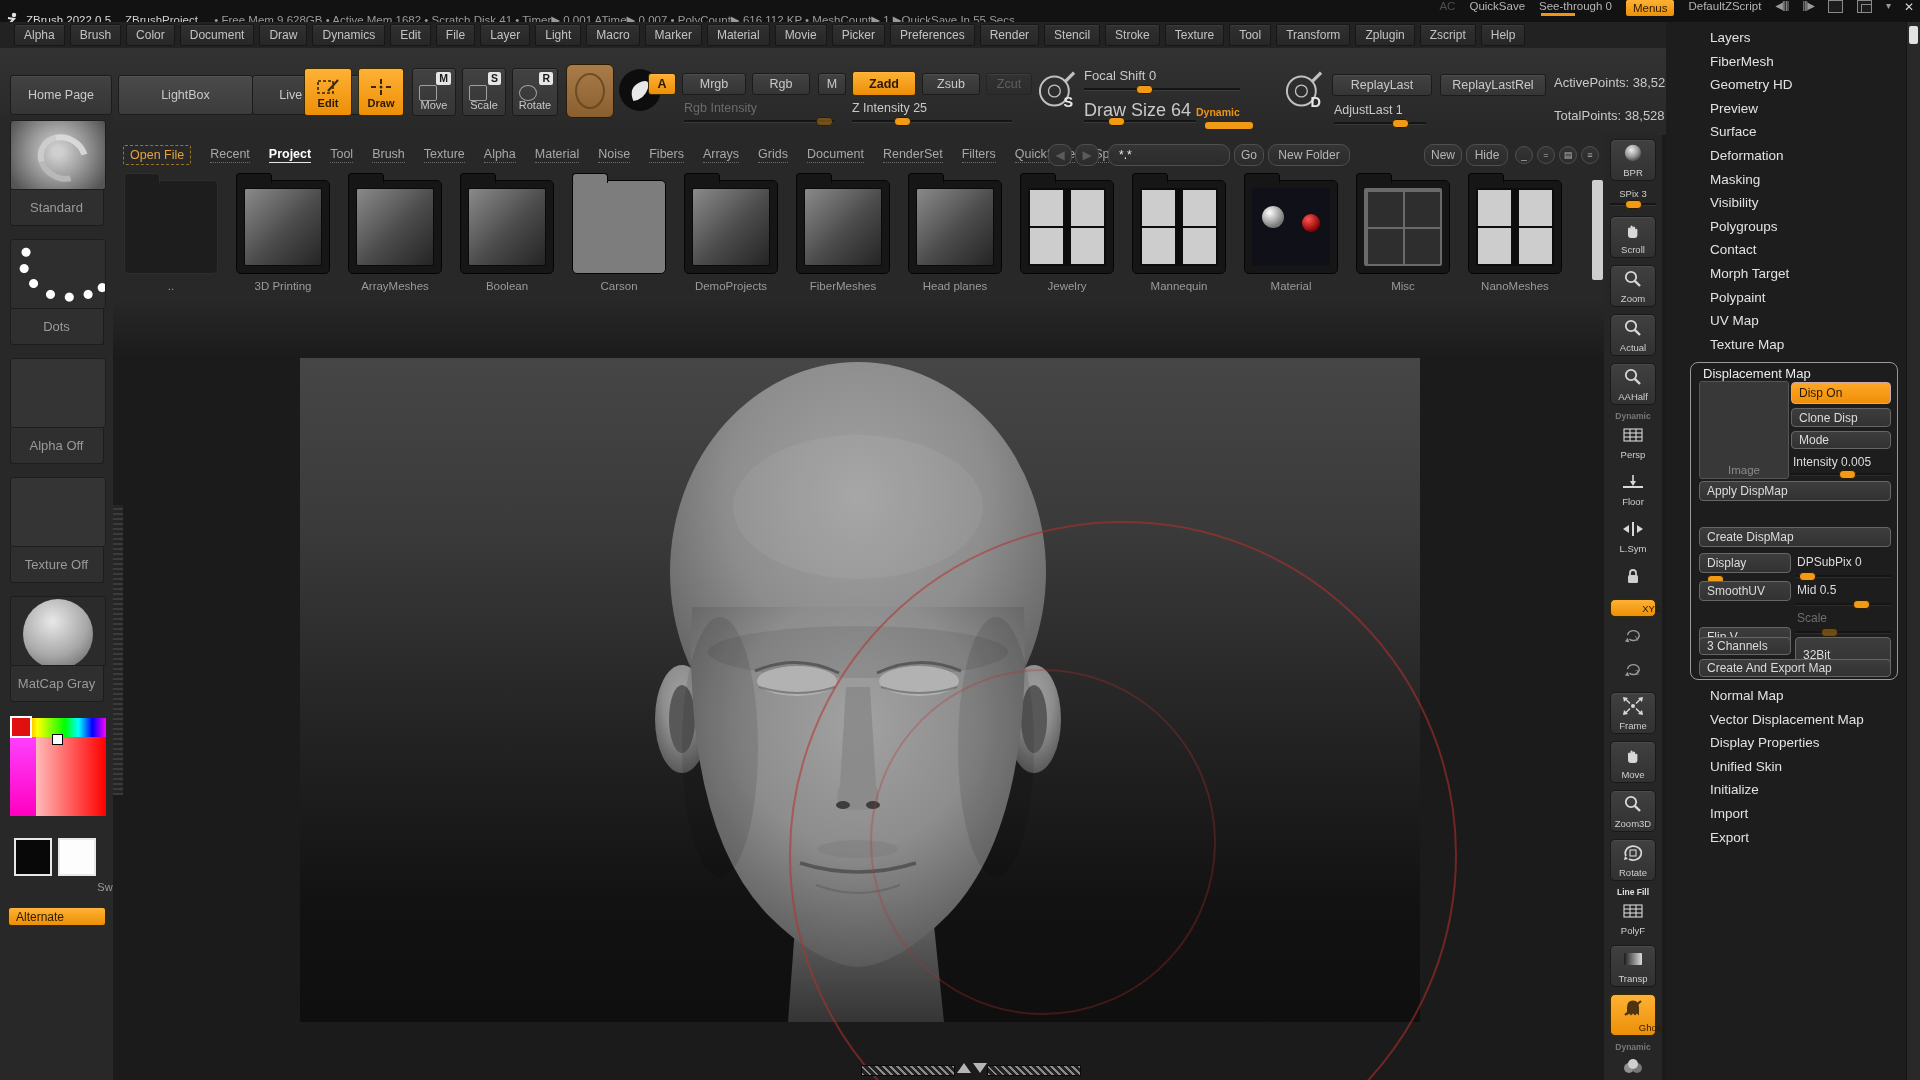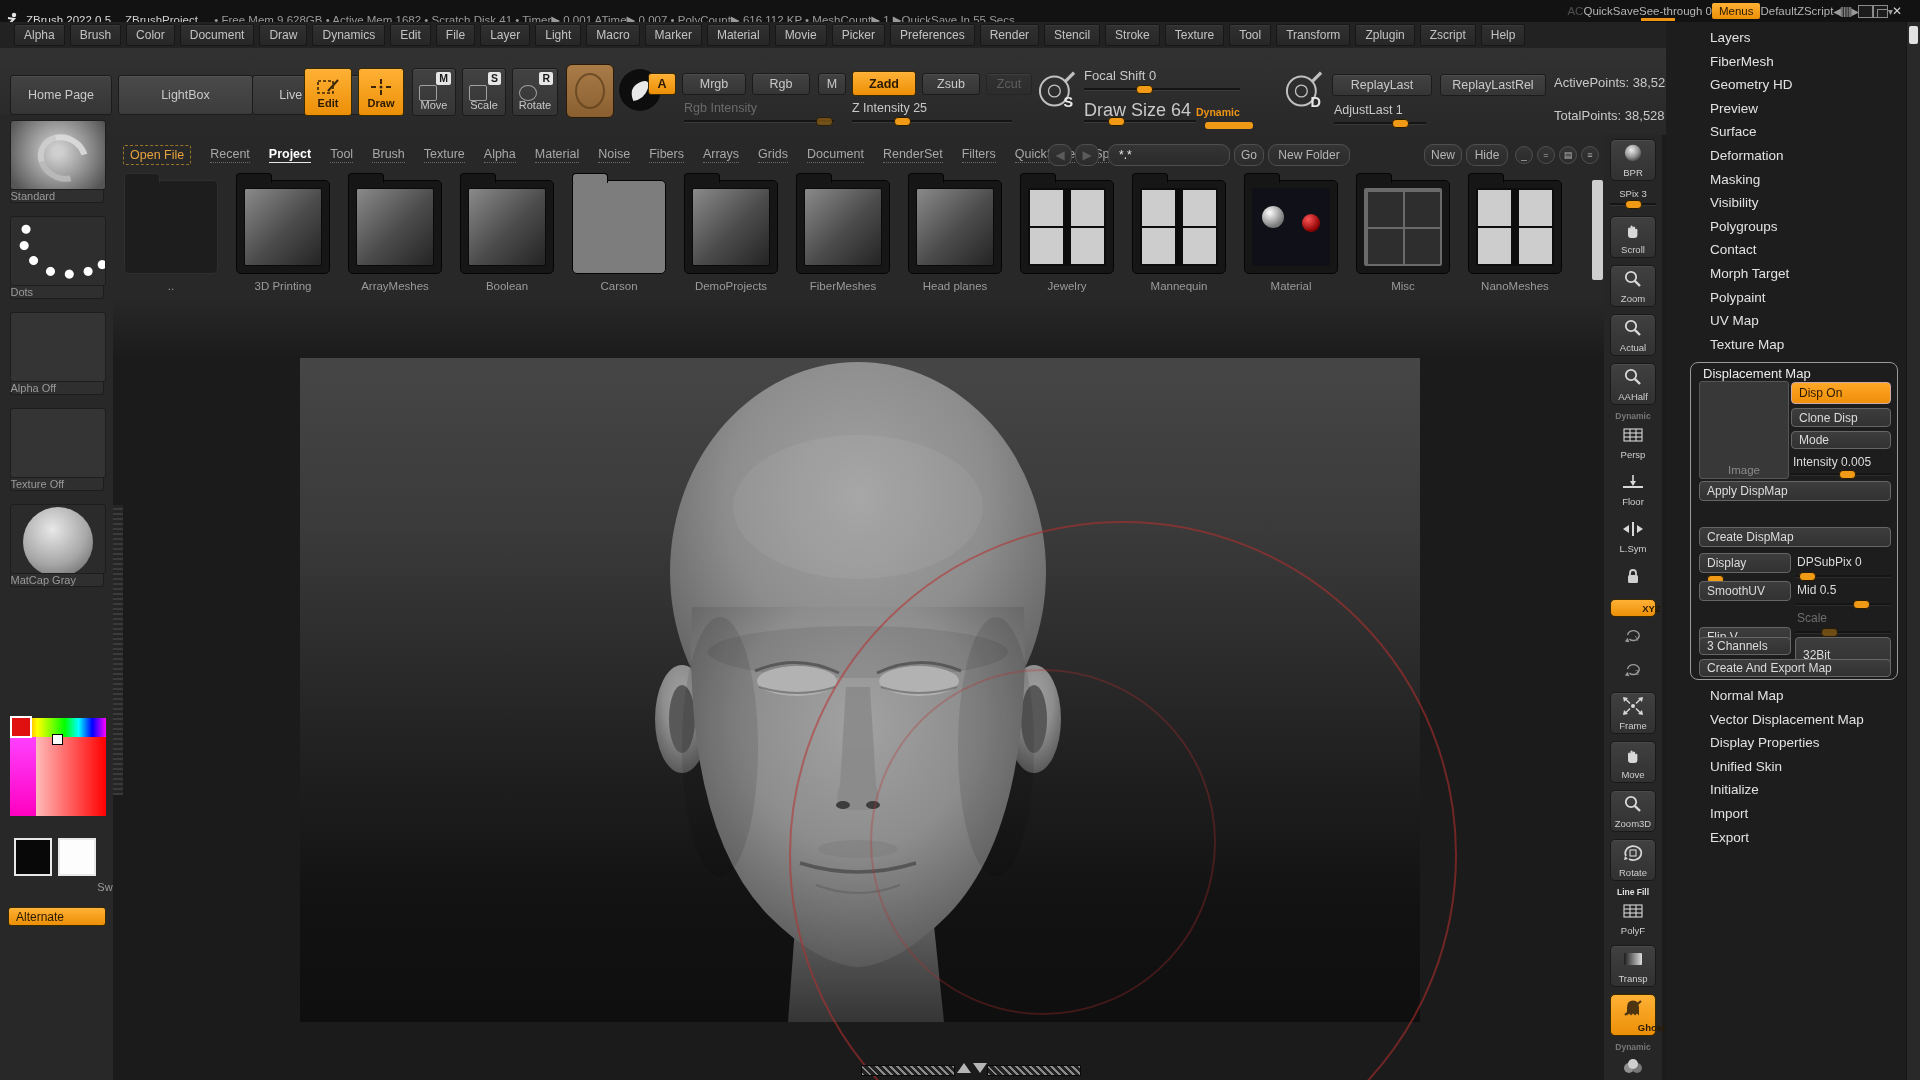--- a/index.html
+++ b/index.html
@@ -5,21 +5,21 @@
   html,body{margin:0;padding:0;}
   body{width:1920px;height:1080px;position:relative;overflow:hidden;background:#1b1b1b;
        font-family:"Liberation Sans","DejaVu Sans",sans-serif;color:#c9c9c9;-webkit-font-smoothing:antialiased;}
   .abs{position:absolute;}
   
   #titlebar{left:0;top:0;width:1920px;height:40px;background:#121212;display:flex;align-items:center;
             font-size:11.5px;color:#b5b5b5;white-space:nowrap;}
   #titlebar .app{color:#dcdcdc;margin:0 14px 0 6px;}
   #titlebar .proj{color:#cfcfcf;margin-right:10px;}
   #titlebar .stats{color:#9a9a9a;}
-  #tb-right{position:absolute;right:18px;top:0;height:22px;display:flex;align-items:center;font-size:11.5px;}
+  #tb-right{position:absolute;right:6px;top:0;height:22px;display:flex;align-items:flex-start;gap:14px;font-size:11.5px;}
   #tb-right .dim{color:#4f4f4f;}
   .menus-btn{background:linear-gradient(#ffb135,#ec8f07);color:#2a1a00;padding:2px 7px;border-radius:2px;}
   .st-wrap{position:relative;}
   .st-bar{position:absolute;left:2px;bottom:-4px;width:34px;height:3px;background:#ef9415;}
   .win-ic{width:13px;height:11px;border:1px solid #8a8a8a;display:inline-block;position:relative;background:#1c1c1c;}
   .win-ic.dbl:after{content:"";position:absolute;left:3px;top:3px;width:9px;height:7px;border:1px solid #8a8a8a;background:#1c1c1c;}
   .navgl{color:#9a9a9a;font-size:10px;letter-spacing:-1px;}
   .close-x{color:#d5d5d5;font-size:12px;}
   
   #menubar{left:0;top:22px;width:1920px;height:26px;background:#222;display:flex;align-items:center;
@@ -75,22 +75,22 @@
         background:radial-gradient(circle at 35% 30%,#fff,#777 70%);}
   .f-dark .folder-thumb:after{content:"";position:absolute;right:10px;top:26px;width:18px;height:18px;border-radius:50%;
         background:radial-gradient(circle at 35% 30%,#f55,#800 70%);}
   .f-empty .folder-body{background:#1d1d1d;border-color:#2e2e2e;}
   .f-empty .folder-body:before{background:#1d1d1d;border-color:#2e2e2e;}
   .folder-label{margin-top:6px;font-size:11.5px;color:#9a9a9a;white-space:nowrap;}
   
   #sidebar{left:0;top:115px;width:113px;height:965px;background:#282828;}
   .tile{width:94px;margin:0 auto 13px auto;}
   .tile-thumb{width:94px;height:68px;background:#333;border:1px solid #1d1d1d;border-radius:3px;position:relative;overflow:hidden;}
-  .tile-label{text-align:left;font-size:11px;color:#9a9a9a;background:#2f2f2f;border:1px solid #1d1d1d;border-top:none;
-              border-radius:0 0 3px 3px;padding:0 0;}
+  .tile-label{text-align:center;font-size:13px;color:#9a9a9a;background:#2f2f2f;border:1px solid #1d1d1d;border-top:none;
+              border-radius:0 0 3px 3px;padding:10px 0;}
   .t-brush{background:radial-gradient(circle at 50% 45%,#cfcfcf 8%,#9a9a9a 45%,#555 90%);}
   .t-brush:after{content:"";position:absolute;left:26px;top:14px;width:40px;height:34px;border:6px solid #e0e0e0;
                  border-color:#e0e0e0 transparent #bdbdbd #d0d0d0;border-radius:50%;transform:rotate(30deg);opacity:.85;}
   .t-dots{background:#2e2e2e;background-image:
       radial-gradient(circle at 16% 18%,#fff 4px,transparent 5px),
       radial-gradient(circle at 14% 42%,#fff 4px,transparent 5px),
       radial-gradient(circle at 24% 64%,#fff 4px,transparent 5px),
       radial-gradient(circle at 42% 80%,#fff 4px,transparent 5px),
       radial-gradient(circle at 62% 84%,#fff 4px,transparent 5px),
       radial-gradient(circle at 82% 80%,#fff 4px,transparent 5px),
@@ -122,21 +122,21 @@
   .tri-up{width:0;height:0;border-left:7px solid transparent;border-right:7px solid transparent;border-bottom:10px solid #b5b5b5;}
   .tri-dn{width:0;height:0;border-left:7px solid transparent;border-right:7px solid transparent;border-top:10px solid #b5b5b5;}
   
   #rshelf{left:1604px;top:135px;width:58px;height:945px;background:#262626;display:flex;flex-direction:column;
           align-items:center;padding-top:4px;box-sizing:border-box;}
   .rs-item{width:48px;display:flex;flex-direction:column;align-items:center;margin-bottom:7px;}
   .rs-btn{width:46px;border-radius:5px;display:flex;flex-direction:column;align-items:center;padding:3px 0 2px 0;box-sizing:border-box;}
   .rs-raised{background:linear-gradient(#404040,#313131);border:1px solid #191919;box-shadow:inset 0 1px 0 rgba(255,255,255,.06);}
   .rs-orange{background:linear-gradient(#ffb135,#ec8f07);border:1px solid #3a2a00;}
   .rs-label{font-size:9.5px;color:#cfcfcf;line-height:11px;white-space:nowrap;}
-  .rs-orange .rs-label{color:#2a1a00;font-weight:bold;margin-left:37px;}
+  .rs-orange .rs-label{color:#2a1a00;font-weight:normal;margin-left:37px;}
   .rs-tag{font-size:8.5px;font-weight:bold;color:#777;line-height:9px;margin-bottom:1px;}
   .rs-tag.bright{color:#e0e0e0;}
   .rs-sliderwrap{width:46px;position:relative;height:10px;}
   
   #toolpanel{left:1666px;top:22px;width:240px;height:1058px;background:#1d1d1d;}
   .tp-item{height:23.6px;line-height:23.6px;padding-left:44px;font-size:13.5px;color:#e2e2e2;white-space:nowrap;}
   #disp-panel{position:absolute;left:24px;top:340px;width:208px;height:318px;border:1px solid #999;border-radius:8px;
               box-sizing:border-box;background:#1d1d1d;}
   .dp-title{position:absolute;left:12px;top:3px;font-size:13px;color:#ececec;}
   .dp-btn{position:absolute;background:linear-gradient(#3d3d3d,#323232);border:1px solid #666;border-radius:4px;

